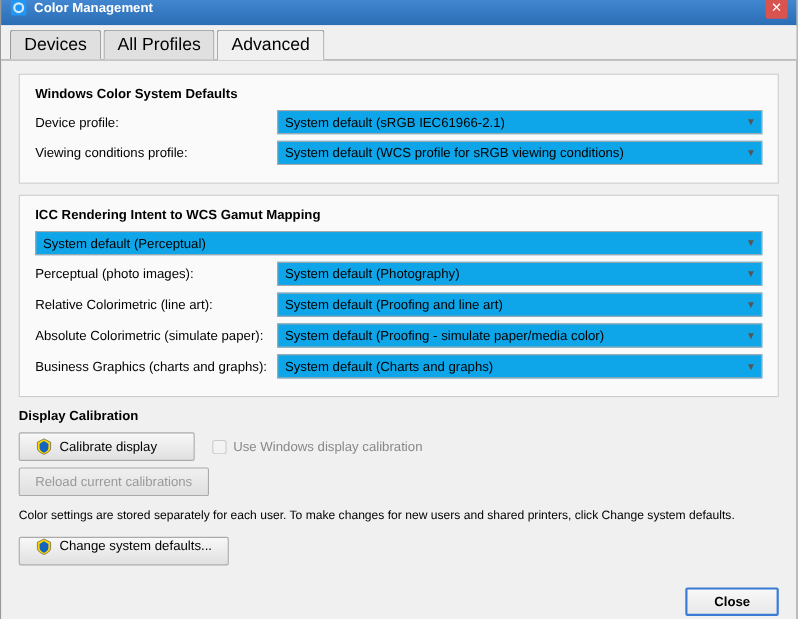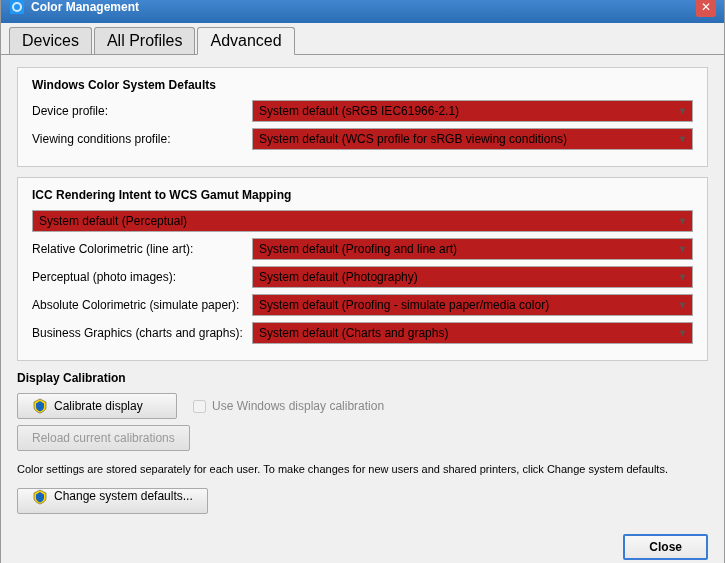--- a/index.html
+++ b/index.html
@@ -106,21 +106,21 @@
       top: 50%;
       transform: translateY(-50%);
       font-size: 9px;
       color: #555;
       pointer-events: none;
     }
     .select-wrapper select {
       width: 100%;
       height: 22px;
       border: 1px solid #aaa;
-      background: #b91c1c;
+      background: #0ea5e9;
       font-size: 12px;
       padding: 0 22px 0 6px;
       appearance: none;
       -webkit-appearance: none;
       cursor: pointer;
       color: #000;
       border-radius: 0;
     }
     .calibration-section {
       margin-bottom: 10px;
@@ -274,32 +274,32 @@
       <div class="group-content">
         <div class="section-label">ICC Rendering Intent to WCS Gamut Mapping</div>
         <div class="form-row">
           <div class="select-wrapper">
             <select>
               <option>System default (Perceptual)</option>
             </select>
           </div>
         </div>
         <div class="form-row">
+          <span class="form-label">Perceptual (photo images):</span>
+          <div class="select-wrapper">
+            <select>
+              <option>System default (Photography)</option>
+            </select>
+          </div>
+        </div>
+        <div class="form-row">
           <span class="form-label">Relative Colorimetric (line art):</span>
           <div class="select-wrapper">
             <select>
               <option>System default (Proofing and line art)</option>
-            </select>
-          </div>
-        </div>
-        <div class="form-row">
-          <span class="form-label">Perceptual (photo images):</span>
-          <div class="select-wrapper">
-            <select>
-              <option>System default (Photography)</option>
             </select>
           </div>
         </div>
         <div class="form-row">
           <span class="form-label">Absolute Colorimetric (simulate paper):</span>
           <div class="select-wrapper">
             <select>
               <option>System default (Proofing - simulate paper/media color)</option>
             </select>
           </div>

